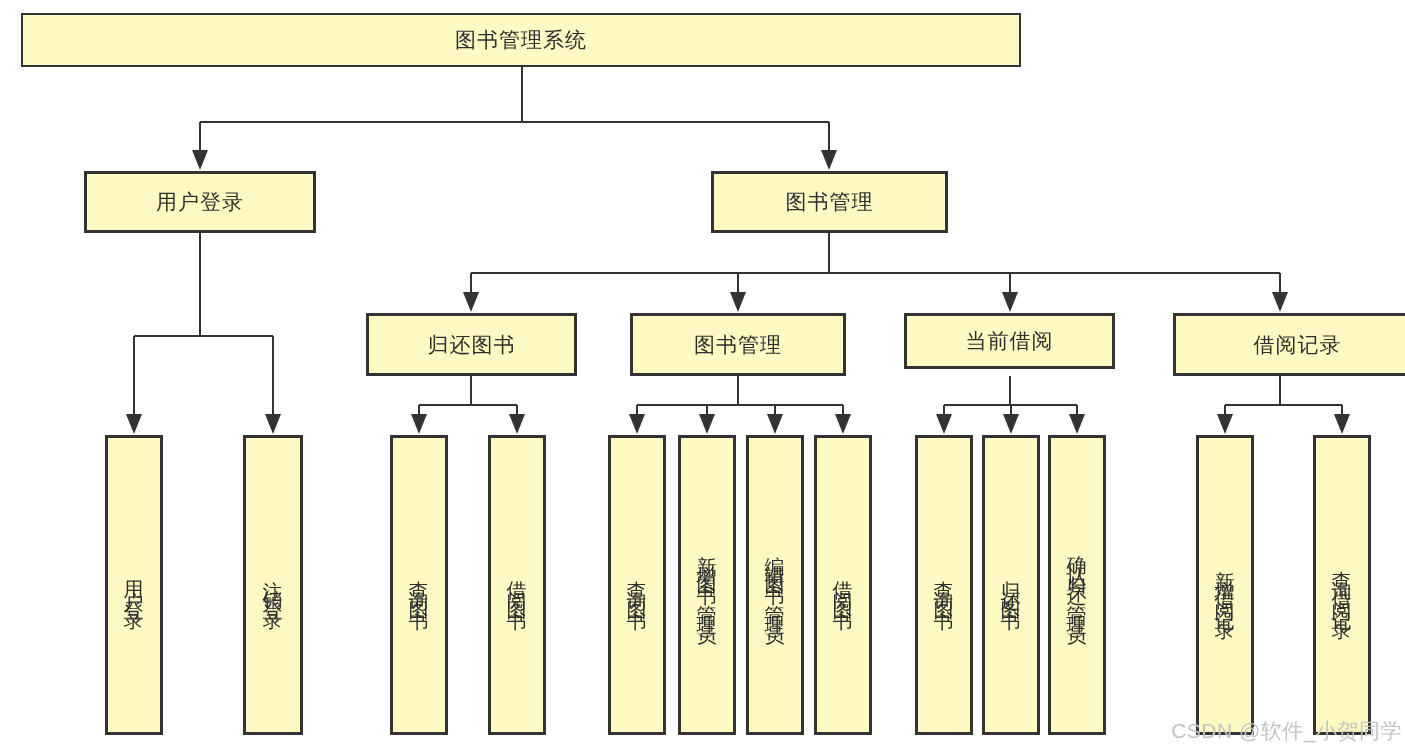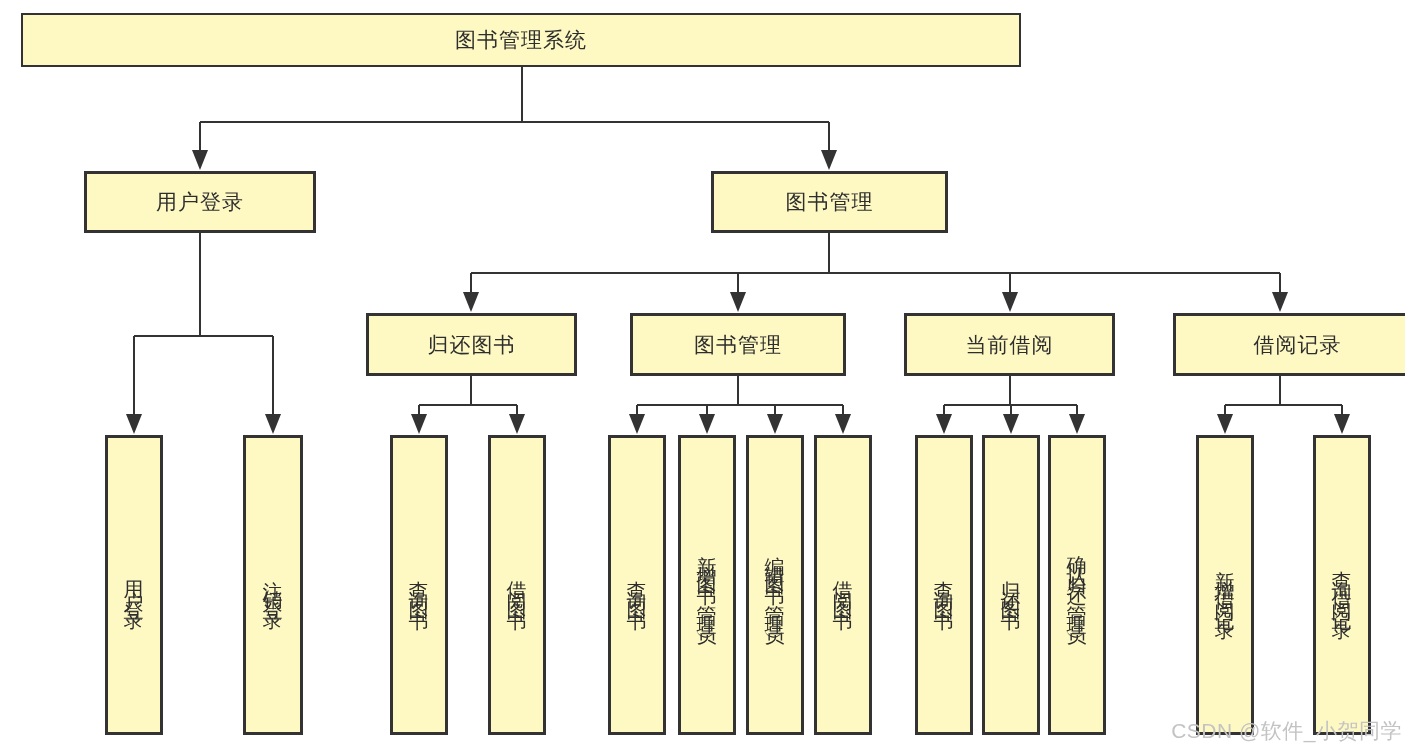--- a/index.html
+++ b/index.html
@@ -85,21 +85,21 @@
     </g>
   </svg>
 
   <div class="node root" style="left:21px;top:13px;width:1000px;height:54px">图书管理系统</div>
 
   <div class="node" style="left:84px;top:171px;width:232px;height:62px">用户登录</div>
   <div class="node" style="left:711px;top:171px;width:237px;height:62px">图书管理</div>
 
   <div class="node" style="left:366px;top:313px;width:211px;height:63px">归还图书</div>
   <div class="node" style="left:630px;top:313px;width:216px;height:63px">图书管理</div>
-  <div class="node" style="left:904px;top:313px;width:211px;height:63px">当前借阅</div>
+  <div class="node" style="left:904px;top:313px;width:211px;height:56px">当前借阅</div>
   <div class="node" style="left:1173px;top:313px;width:249px;height:63px">借阅记录</div>
 
   <div class="node leaf" style="left:105px;top:435px;width:58px;height:300px">用户登录</div>
   <div class="node leaf" style="left:243px;top:435px;width:60px;height:300px">注销登录</div>
 
   <div class="node leaf" style="left:390px;top:435px;width:58px;height:300px">查询图书</div>
   <div class="node leaf" style="left:488px;top:435px;width:58px;height:300px">借阅图书</div>
 
   <div class="node leaf" style="left:608px;top:435px;width:58px;height:300px">查询图书</div>
   <div class="node leaf" style="left:678px;top:435px;width:58px;height:300px">新增图书（管理员）</div>

